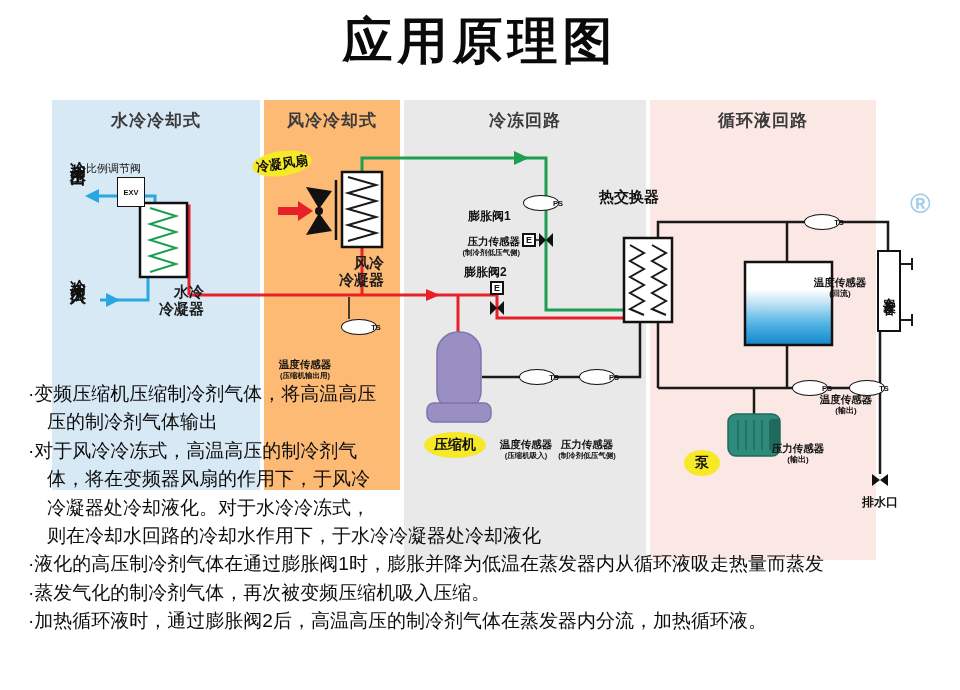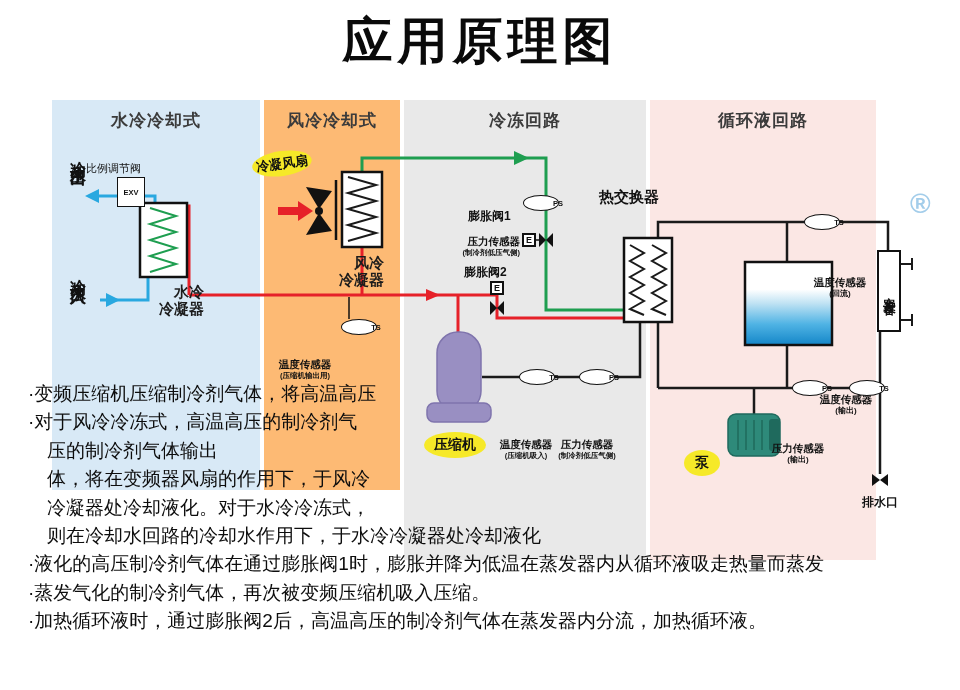--- a/index.html
+++ b/index.html
@@ -268,22 +268,22 @@
     <div class="s1">压力传感器</div>
     <div class="s2" style="font-size:8px">(输出)</div>
   </div>
 
   <div class="ylabel" style="left:684px;top:450px;width:36px;height:26px;font-size:14px">泵</div>
 
   <div class="lbl" style="left:852px;top:496px;width:56px;text-align:center;font-size:12px;font-weight:bold">排水口</div>
 
   <div class="desc">
     <div class="desc-line">·变频压缩机压缩制冷剂气体，将高温高压</div>
+    <div class="desc-line">　压的制冷剂气体输出</div>
     <div class="desc-line">·对于风冷冷冻式，高温高压的制冷剂气</div>
-    <div class="desc-line">　压的制冷剂气体输出</div>
     <div class="desc-line">　体，将在变频器风扇的作用下，于风冷</div>
     <div class="desc-line">　冷凝器处冷却液化。对于水冷冷冻式，</div>
     <div class="desc-line">　则在冷却水回路的冷却水作用下，于水冷冷凝器处冷却液化</div>
     <div class="desc-line">·液化的高压制冷剂气体在通过膨胀阀1时，膨胀并降为低温在蒸发器内从循环液吸走热量而蒸发</div>
     <div class="desc-line">·蒸发气化的制冷剂气体，再次被变频压缩机吸入压缩。</div>
     <div class="desc-line">·加热循环液时，通过膨胀阀2后，高温高压的制冷剂气体在蒸发器内分流，加热循环液。</div>
   </div>
 
 </div>
 

